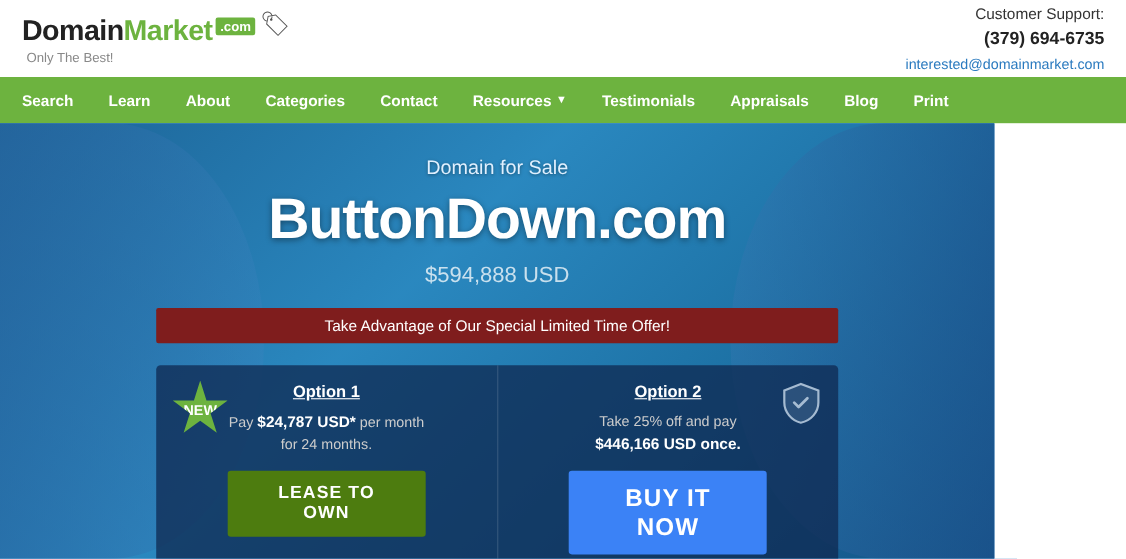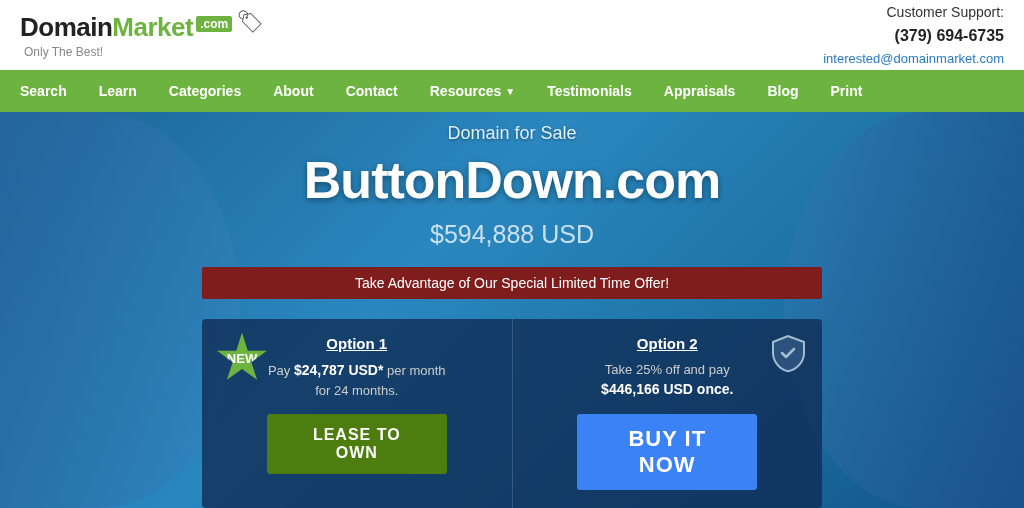--- a/index.html
+++ b/index.html
@@ -97,28 +97,28 @@
       position: relative;
     }
     .nav-arrow {
       font-size: 10px;
       margin-left: 4px;
     }
 
     
     .hero {
       position: relative;
-      width: 1024px;
+      width: 904px;
       height: 396px;
       background: #2a7abf;
       overflow: hidden;
       display: flex;
       flex-direction: column;
       align-items: center;
-      justify-content: flex-end;
+      justify-content: flex-start;
       padding-top: 30px;
     }
     .hero-bg {
       position: absolute;
       top: 0; left: 0; right: 0; bottom: 0;
       background: linear-gradient(135deg, #1a5f8f 0%, #2a8abf 40%, #1a6f9f 70%, #0d4a7a 100%);
       opacity: 0.85;
       z-index: 0;
     }
     
@@ -160,21 +160,21 @@
     .domain-name {
       color: #fff;
       font-size: 52px;
       font-weight: 900;
       text-shadow: 0 2px 6px rgba(0,0,0,0.4);
       margin-bottom: 10px;
       letter-spacing: -1px;
     }
     .domain-price {
       color: rgba(255,255,255,0.75);
-      font-size: 25px;
+      font-size: 20px;
       font-weight: 400;
       margin-bottom: 18px;
     }
     .special-offer-bar {
       background: #7f1d1d;
       width: 620px;
       text-align: center;
       padding: 8px 0;
       color: #fff;
       font-size: 14px;
@@ -289,22 +289,22 @@
   <div class="customer-support">
     <div>Customer Support:</div>
     <div class="support-phone">(379) 694-6735</div>
     <div class="support-email">interested@domainmarket.com</div>
   </div>
 </div>
 
 <nav class="navbar">
   <a class="nav-item">Search</a>
   <a class="nav-item">Learn</a>
+  <a class="nav-item">About</a>
   <a class="nav-item">Categories</a>
-  <a class="nav-item">About</a>
   <a class="nav-item">Contact</a>
   <a class="nav-item">
     <span>Resources</span>
     <span class="nav-arrow">▼</span>
   </a>
   <a class="nav-item">Testimonials</a>
   <a class="nav-item">Appraisals</a>
   <a class="nav-item">Blog</a>
   <a class="nav-item">Print</a>
 </nav>

